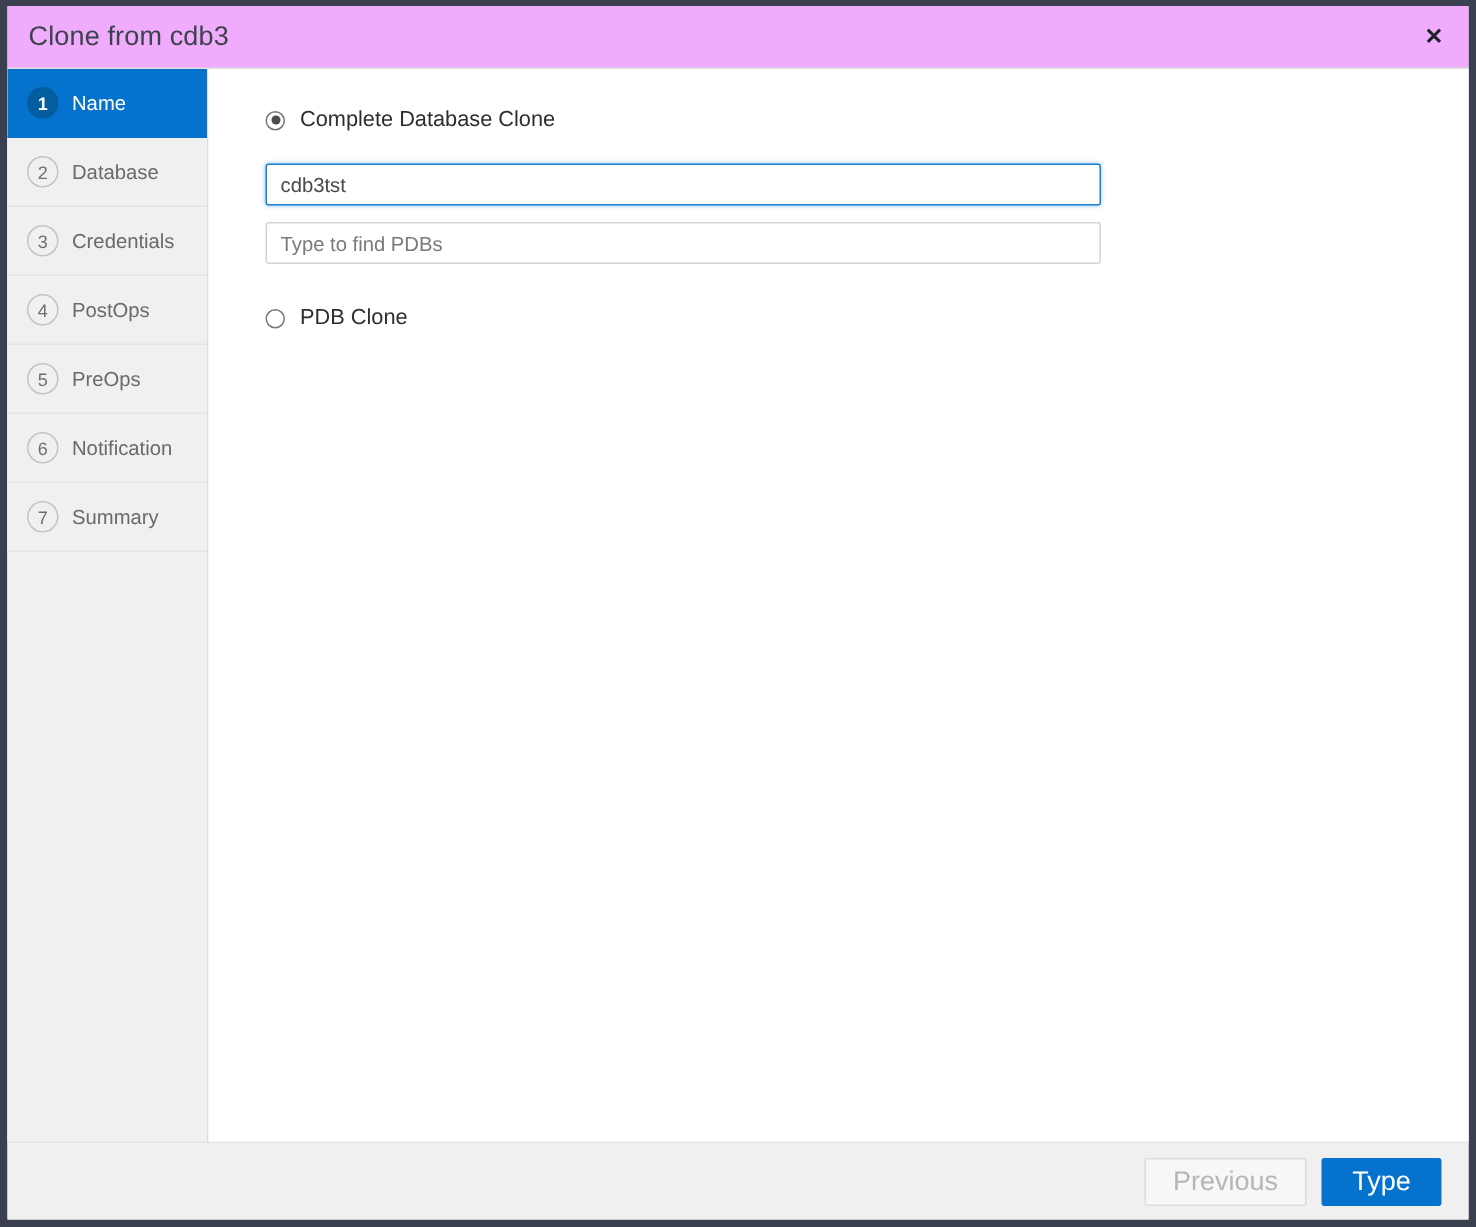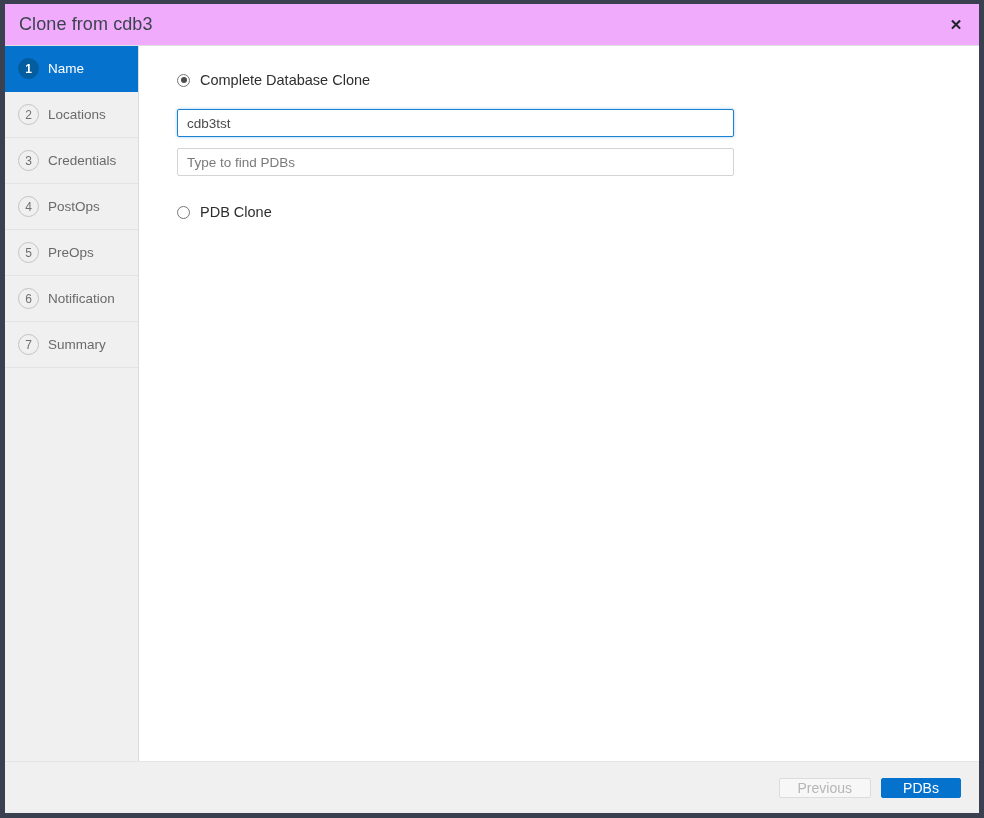--- a/index.html
+++ b/index.html
@@ -225,24 +225,24 @@
     flex: 0 0 52px;
     background: #f0f0f0;
     border-top: 1px solid #e4e4e4;
     display: flex;
     align-items: center;
     justify-content: flex-end;
     padding-right: 18px;
     box-sizing: border-box;
   }
   .btn {
-    height: 20px;
+    height: 32px;
     min-width: 76px;
     padding: 0 18px;
-    font-size: 14px;
+    font-size: 18px;
     font-family: "Liberation Sans", sans-serif;
     border-radius: 2px;
     box-sizing: border-box;
     cursor: pointer;
   }
   .btn-secondary {
     background: #f7f7f7;
     border: 1px solid #dcdcdc;
     color: #b6b6b6;
     cursor: default;
@@ -271,21 +271,21 @@
 
     <div class="wizard-steps">
 
       <div class="step active">
         <span class="step-num">1</span>
         <span class="step-label">Name</span>
       </div>
 
       <div class="step">
         <span class="step-num">2</span>
-        <span class="step-label">Locations</span>
+        <span class="step-label">Database</span>
       </div>
 
       <div class="step">
         <span class="step-num">3</span>
         <span class="step-label">Credentials</span>
       </div>
 
       <div class="step">
         <span class="step-num">4</span>
         <span class="step-label">PostOps</span>
@@ -326,16 +326,16 @@
       <div class="radio-row pdb">
         <span class="radio"></span>
         <span class="radio-label">PDB Clone</span>
       </div>
 
     </div>
   </div>
 
   <div class="dialog-footer">
     <button class="btn btn-secondary">Previous</button>
-    <button class="btn btn-primary">PDBs</button>
+    <button class="btn btn-primary">Type</button>
   </div>
 
 </div>
 
 </body></html>

